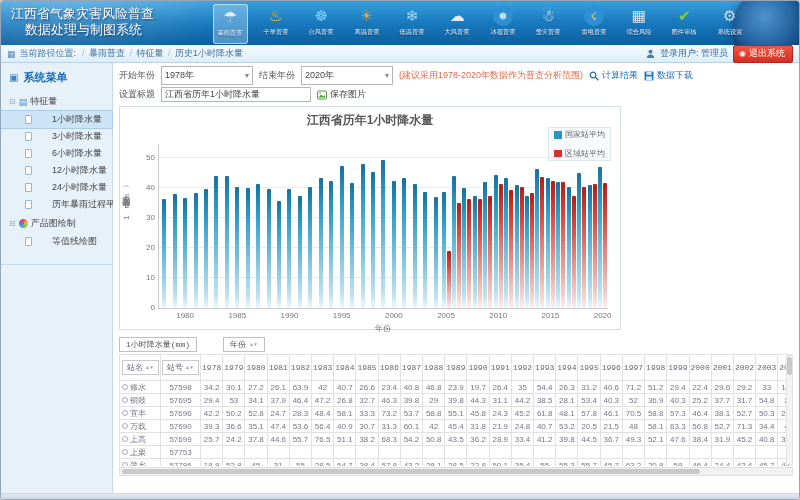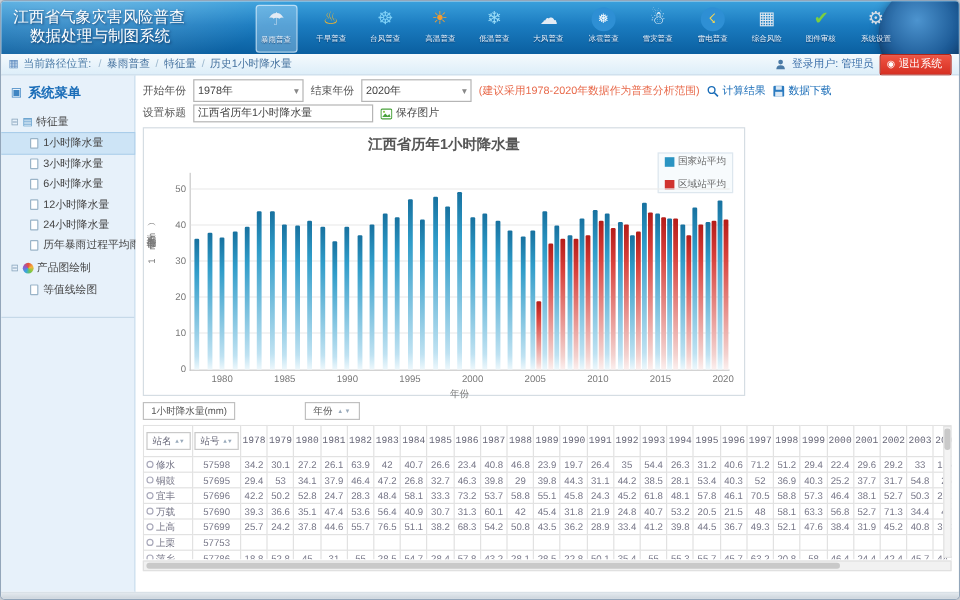--- a/index.html
+++ b/index.html
@@ -49,21 +49,21 @@
   
   .bodyrow { display:flex; height:430px; }
   .sidebar { width:112px; background:#e7f1fa; border-right:1px solid #c2d8ea; flex:none; }
   .sb-title { padding:7px 8px 6px 8px; color:#1a6db8; font-weight:bold; font-size:11px;
     display:flex; align-items:center; gap:5px; }
   .sb-ic { font-size:10px; color:#3f85c2; }
   .tree { font-size:9px; color:#444; }
   .tree-group { display:flex; align-items:center; gap:3px; padding:4px 2px 3px 8px; cursor:pointer; }
   .tg-exp { color:#8aa6bd; font-size:8px; }
   .tg-ic { color:#4a90c4; font-size:9px; }
-  .tree-item { display:flex; align-items:center; gap:4px; padding:2px 2px 2px 24px;
+  .tree-item { display:flex; align-items:center; gap:20px; padding:2px 2px 2px 24px;
     cursor:pointer; white-space:nowrap; }
   .tree-item .page { width:7px; height:9px; background:#fff; border:1px solid #9ab4c8;
     border-radius:1px; flex:none; }
   .tree-item.selected { background:#cde4f6; outline:1px solid #a9cdea; }
   .sb-divider { border-top:1px solid #c6d9e8; margin-top:14px; }
 
   .main { flex:1; background:#fff; padding:3px 6px 0 6px; position:relative; overflow:hidden; }
 
   
   .frow { height:19px; display:flex; align-items:center; gap:6px; font-size:9px; color:#555; }
@@ -97,21 +97,21 @@
   .bar.red  { background:linear-gradient(180deg,#b51c18 0%,#d8423c 25%,#f3d2cf 90%,#fcf0ef 100%); }
   .xtick { position:absolute; bottom:-12px; left:50%; transform:translateX(-50%);
     font-size:8px; color:#777; }
   .xlabel { position:absolute; left:38px; width:450px; top:216px; text-align:center;
     font-size:8px; color:#777; }
   .ylabel { position:absolute; left:2px; top:85px; font-size:8px; color:#777;
     writing-mode:vertical-rl; transform:rotate(180deg); letter-spacing:1px; }
 
   
   .table-block { margin-top:5px; position:relative; font-size:8px; color:#555; }
-  .tcontrols { display:flex; align-items:flex-start; height:17px; gap:58px; }
+  .tcontrols { display:flex; align-items:flex-end; height:17px; gap:26px;font-family:Liberation Mono, monospace; }
   .tbox { border:1px solid #c0c0c0; background:#fff; height:15px; display:inline-flex;
     align-items:center; gap:4px; padding:0 6px; cursor:pointer; white-space:nowrap; }
   .sort { font-size:5px; color:#99aabb; letter-spacing:1px; }
   .twrap { overflow:hidden; height:112px; margin-top:2px; }
   table { border-collapse:collapse; table-layout:fixed; }
   th,td { border:1px solid #e2e2e2; height:13px; padding:0 1px; text-align:center;
     font-size:8px; font-weight:normal; color:#778; white-space:nowrap; overflow:hidden; }
   th.ycol,td.ycol { width:20px; }
   th.namecol,td.namecol { width:48px; text-align:left; padding-left:2px; }
   th.idcol,td.idcol { width:38px; }

